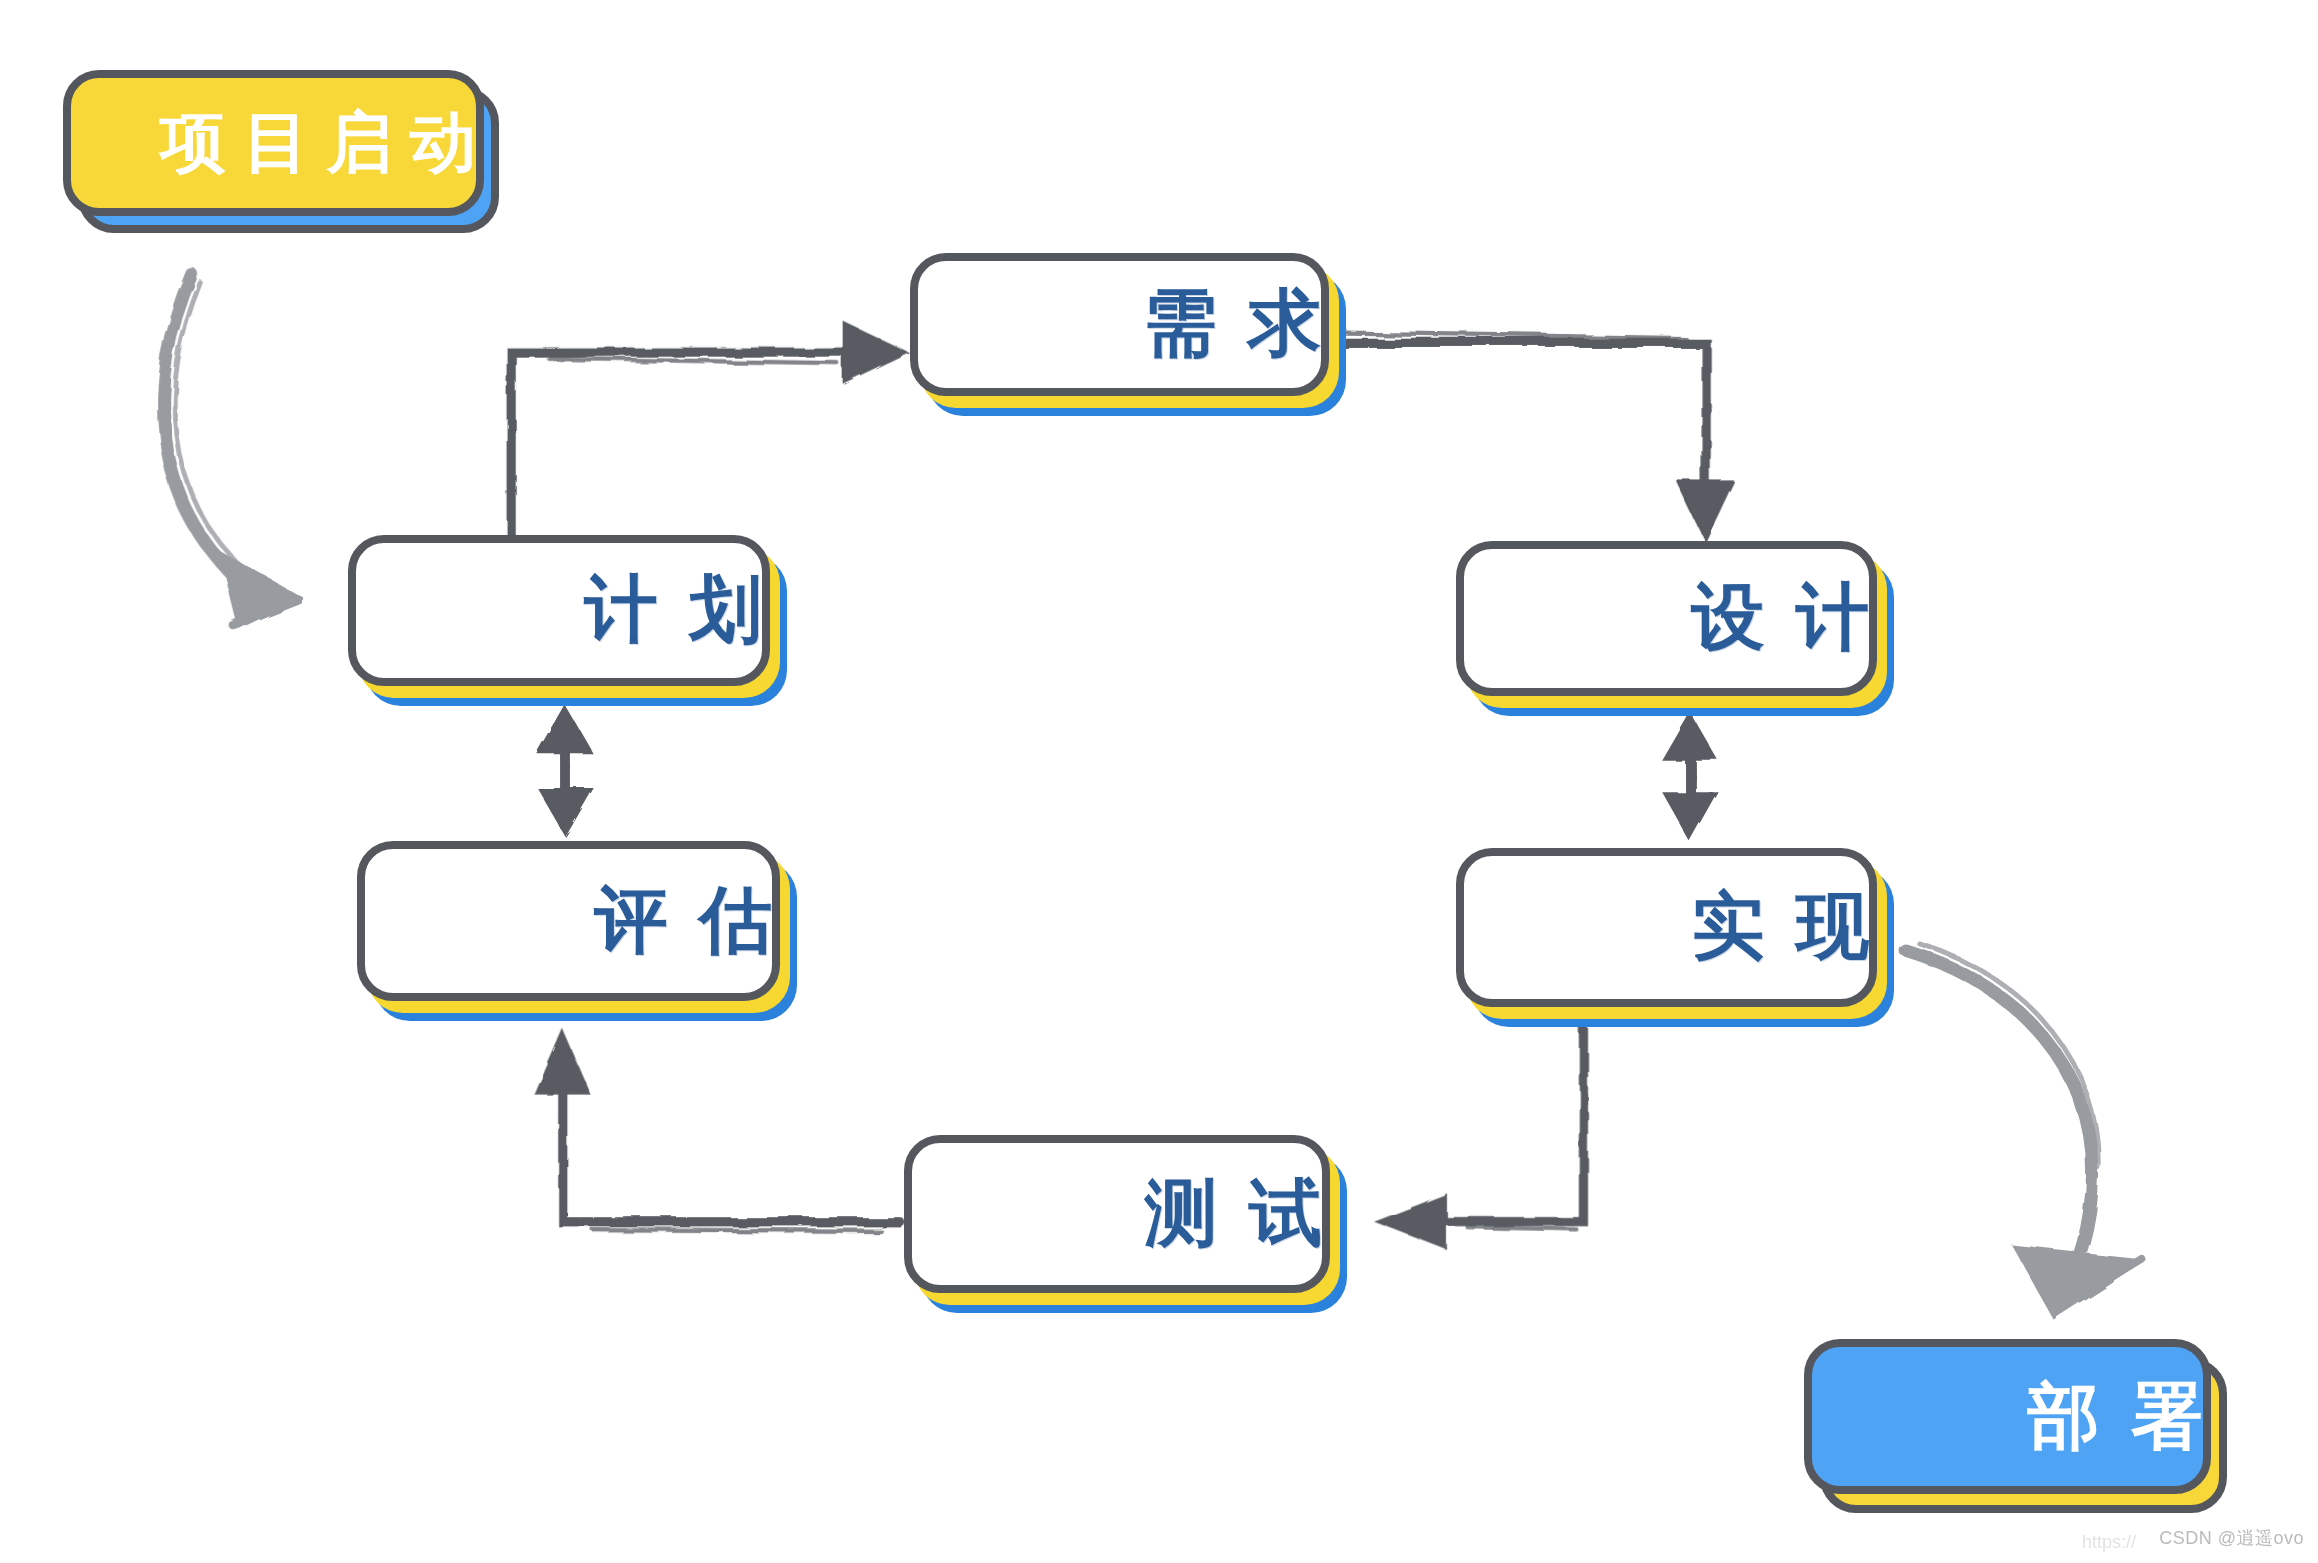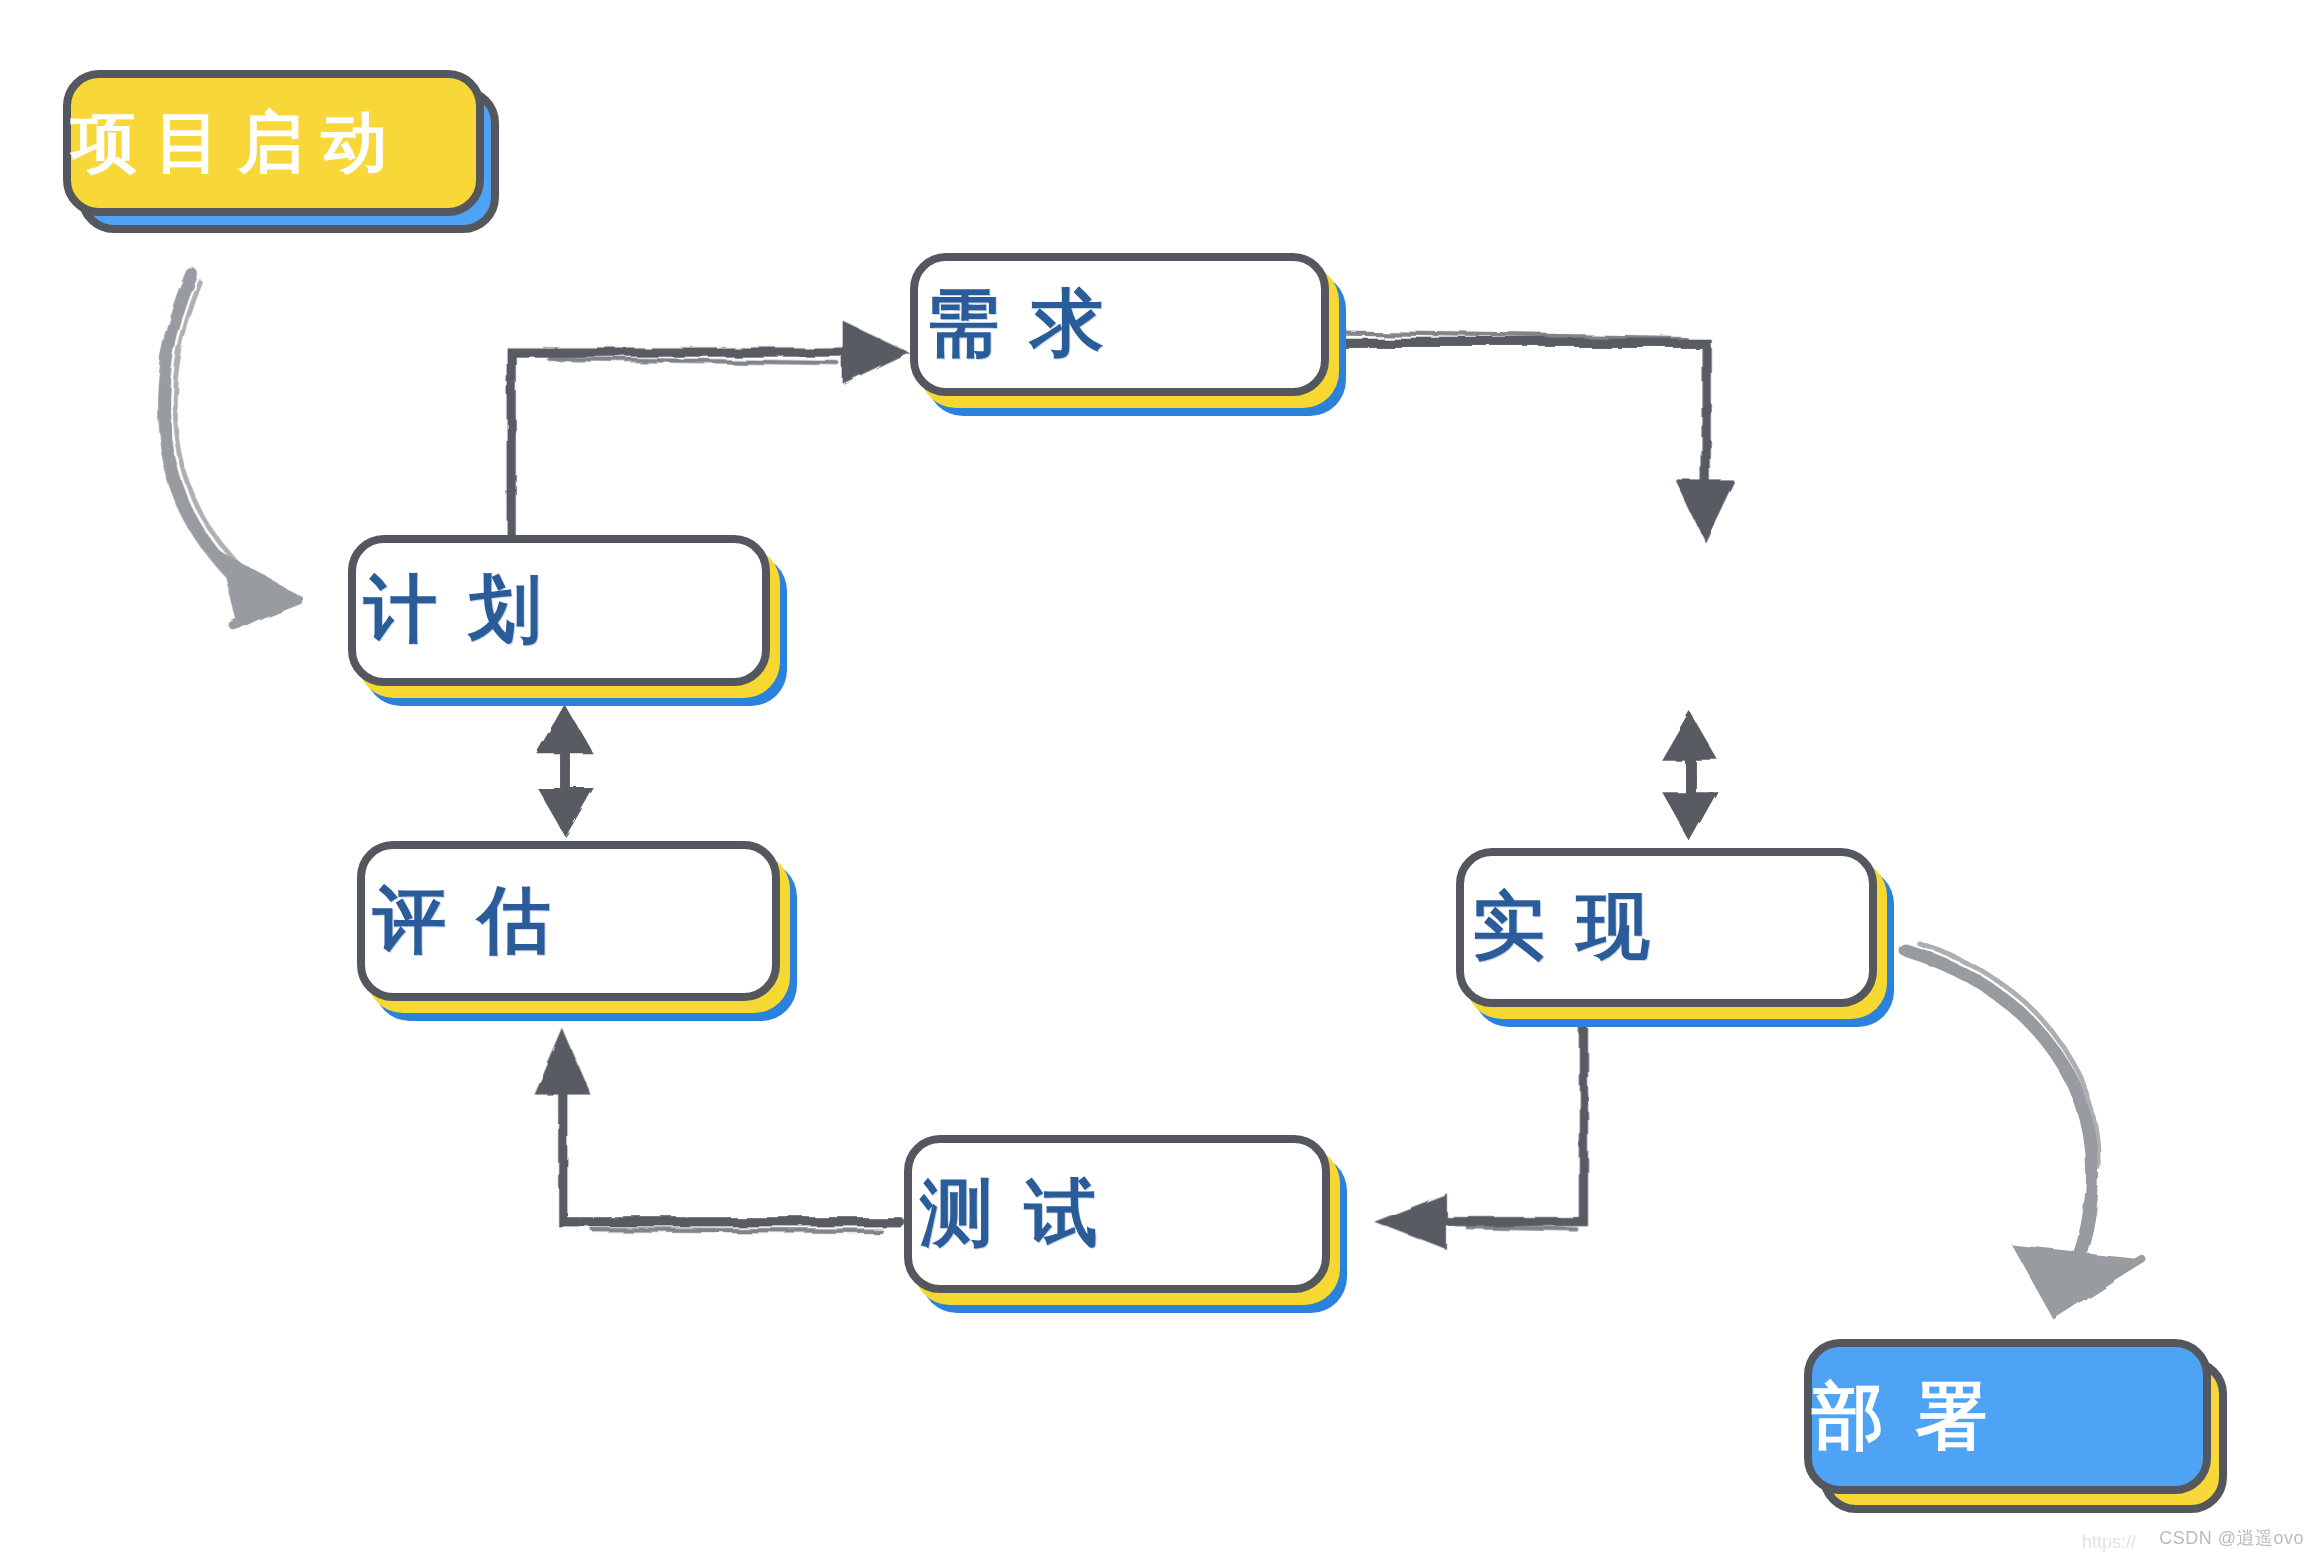--- a/index.html
+++ b/index.html
@@ -27,21 +27,21 @@
     z-index: 2;
   }
   .card {
     position: absolute;
     border-radius: 36px;
     box-sizing: border-box;
   }
   .card.front {
     display: flex;
     align-items: center;
-    justify-content: flex-start;
+    justify-content: flex-end;
     border: 8.2px solid #54575d;
     z-index: 3;
   }
   .card.back { z-index: 1; }
   .card.mid  { z-index: 2; }
   .fill-white  { background: #ffffff; padding-left: 8px; }
   .fill-yellow { background: #f8d839; }
   .fill-blue   { background: #4fa3f5; }
   .band-yellow { background: #f6d831; }
   .band-blue   { background: #2b82dc; }
@@ -172,20 +172,27 @@
   </div>
 
   <div class="node" style="left:348px; top:535px; width:422px; height:151px;">
     <div class="card back band-blue" style="left:17.4px; top:19.6px; width:422px; height:151px;"></div>
     <div class="card mid band-yellow" style="left:9.8px; top:12px; width:422px; height:151px;"></div>
     <div class="card front fill-white" style="left:0; top:0; width:422px; height:151px;">
       <span class="label label-process">计划</span>
     </div>
   </div>
 
+  <div class="node" style="left:1456px; top:541px; width:421px; height:155px;">
+    <div class="card back band-blue" style="left:17.4px; top:19.6px; width:421px; height:155px;"></div>
+    <div class="card mid band-yellow" style="left:9.8px; top:12px; width:421px; height:155px;"></div>
+    <div class="card front fill-white" style="left:0; top:0; width:421px; height:155px;">
+      <span class="label label-process">设计</span>
+    </div>
+  </div>
 
   <div class="node" style="left:357px; top:841px; width:423px; height:160px;">
     <div class="card back band-blue" style="left:17.4px; top:19.6px; width:423px; height:160px;"></div>
     <div class="card mid band-yellow" style="left:9.8px; top:12px; width:423px; height:160px;"></div>
     <div class="card front fill-white" style="left:0; top:0; width:423px; height:160px;">
       <span class="label label-process">评估</span>
     </div>
   </div>
 
   <div class="node" style="left:1456px; top:848px; width:421px; height:122px;">

